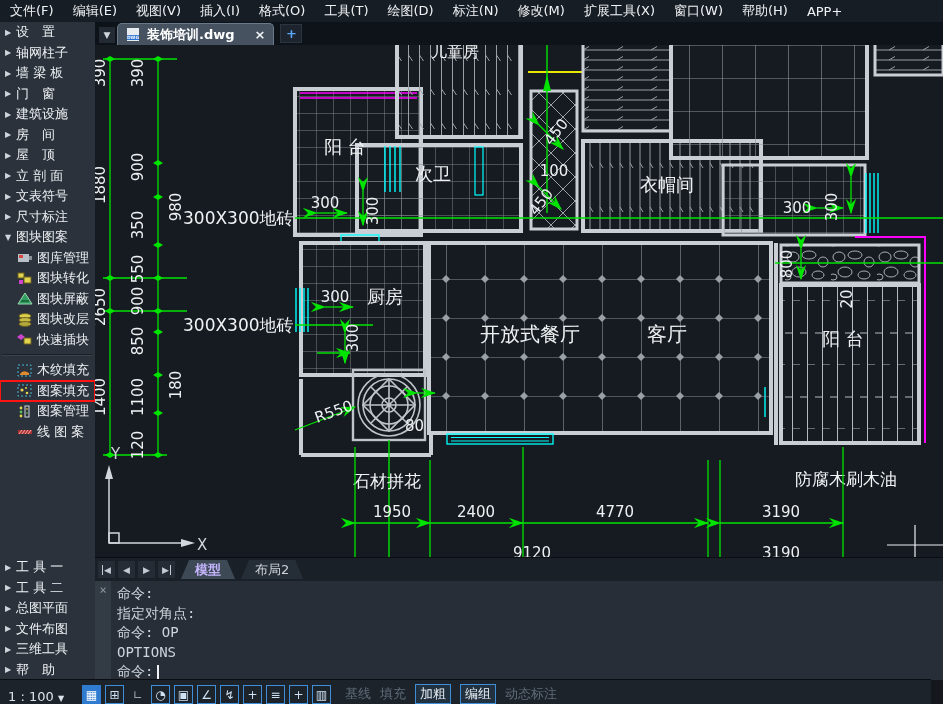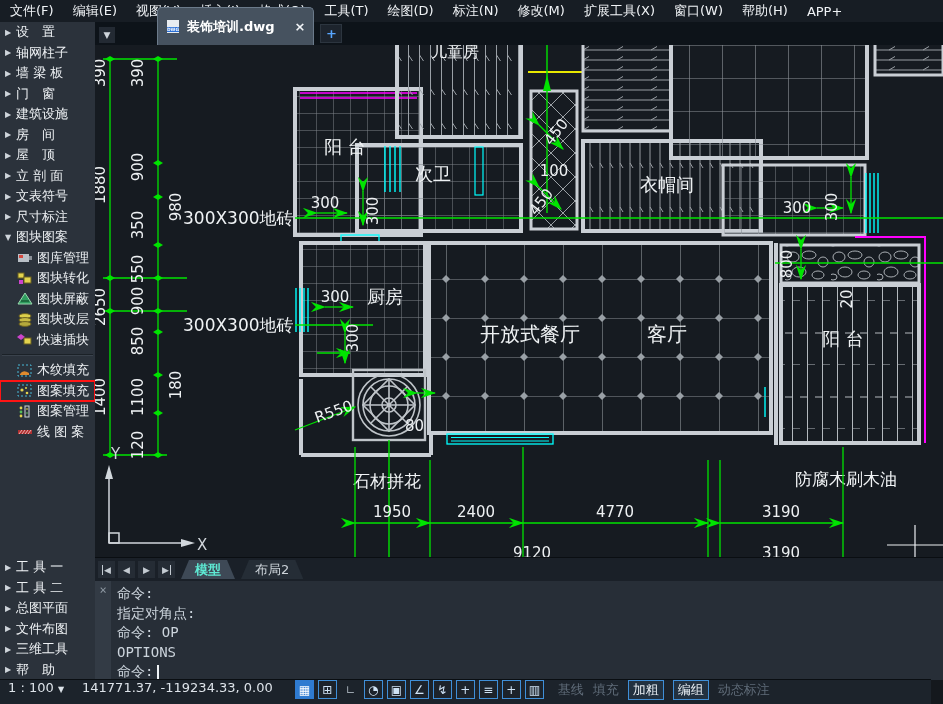--- a/index.html
+++ b/index.html
@@ -21,47 +21,47 @@
   .sicon{width:16px;height:15px;margin-right:4px;flex:0 0 auto;display:inline-block;}
   .sdivider{height:1px;background:#1b2127;border-bottom:1px solid #3a424c;margin:4px 2px;flex:0 0 auto;}
   .srow.hl{outline:2px solid #ff1414;outline-offset:-1px;align-items:center;}
   .sgap{flex:1 1 auto;}
   
   .rightpane{position:absolute;left:95px;top:22px;right:0;bottom:24px;display:flex;flex-direction:column;}
   .tabbar{height:23px;background:#0d1319;display:flex;align-items:flex-end;flex:0 0 auto;}
   .tab-dd{width:16px;height:16px;margin:0 2px 2px 4px;color:#cfd5db;font-size:9px;
           display:flex;align-items:center;justify-content:center;background:#232a33;}
   .dwgtab{height:21px;background:#46525f;border:1px solid #6b7a8a;border-bottom:none;
-          border-radius:5px 5px 0 0;display:flex;align-items:center;gap:6px;padding:8px 8px;
-          font-size:13px;font-weight:bold;color:#fff;margin-left:40px;}
+          border-radius:5px 5px 0 0;display:flex;align-items:center;gap:6px;padding:0 8px;
+          font-size:13px;font-weight:bold;color:#fff;}
   .dwgtab .close{font-weight:bold;color:#f2f5f8;font-size:13px;margin-left:14px;}
   .newtab{width:20px;height:17px;margin:0 0 2px 6px;background:#1d242d;display:flex;align-items:center;
           justify-content:center;color:#58a6ff;font-size:13px;font-weight:bold;border:1px solid #2c353f;}
   .canvaswrap{height:512px;flex:0 0 auto;position:relative;background:#161b21;}
   
   .laytabs{height:23px;background:#1a2028;display:flex;align-items:center;flex:0 0 auto;
            border-top:1px solid #0a0e12;font-size:13px;}
   .navbtn{width:17px;height:17px;margin-left:3px;display:flex;align-items:center;justify-content:center;
           color:#c3cad1;background:#252c35;font-size:9px;}
   .navbtn.first span{border-left:1.5px solid #c3cad1;padding-left:1px;}
   .navbtn.last span{border-right:1.5px solid #c3cad1;padding-right:1px;}
   .ltab{height:19px;margin-left:6px;padding:0 14px;display:flex;align-items:center;color:#cdd4da;
         clip-path:polygon(8px 0,calc(100% - 8px) 0,100% 100%,0 100%);background:#252d36;}
-  .ltab.active{background:#3e4956;color:#5eead4;font-weight:bold;}
+  .ltab.active{background:#3e4956;color:#c4b5fd;font-weight:bold;}
   
   .cmd{flex:1 1 auto;background:#272e37;position:relative;
        font-family:"DejaVu Sans Mono","Liberation Mono",monospace;font-size:14px;color:#ccd4dc;}
   .cmd .gutter{position:absolute;left:0;top:0;bottom:0;width:16px;background:#333b45;color:#8d97a1;
                font-size:12px;text-align:center;padding-top:2px;}
   .cmd .lines{position:absolute;left:22px;top:3px;right:4px;}
   .cmd .cline{height:19.5px;line-height:19.5px;white-space:pre;}
   .cursor{display:inline-block;width:2px;height:14px;background:#eef2f5;vertical-align:middle;margin-left:4px;}
   
   .statusbar{position:absolute;left:0;right:12px;bottom:0;height:24px;background:#1c232b;
-             border-top:1px solid #0a0e12;display:flex;align-items:flex-start;font-size:13px;color:#dde3e9;}
+             border-top:1px solid #0a0e12;display:flex;align-items:flex-end;font-size:13px;color:#dde3e9;}
   .sb-scale{margin-left:8px;white-space:nowrap;}
   .sb-scale .dd{font-size:8px;}
   .sb-coords{margin-left:14px;white-space:nowrap;border-bottom:1px solid #4a5false360;padding:0 4px;}
   .sb-icons{display:flex;gap:4px;margin-left:18px;}
   .sbico{width:19px;height:19px;display:flex;align-items:center;justify-content:center;font-size:12px;
          color:#cfe2f4;border:1px solid #3f8fd8;box-sizing:border-box;}
   .sbico.filled{background:#2f7bd0;border-color:#2f7bd0;color:#fff;}
   .sbico.plain{border-color:transparent;color:#9aa4ad;}
   .sb-toggles{display:flex;gap:9px;margin-left:14px;align-items:center;}
   .sbtog{color:#5f6b78;white-space:nowrap;}
@@ -568,21 +568,20 @@
         <div class="cline">指定对角点:</div>
         <div class="cline">命令: OP</div>
         <div class="cline">OPTIONS</div>
         <div class="cline"><span>命令:</span><span class="cursor"></span></div>
       </div>
     </div>
   </div>
 
   <div class="statusbar">
     <span class="sb-scale"><span>1 : 100</span> <span class="dd">▼</span></span>
-    <span class="sb-coords">141771.37, -119234.33, 0.00</span>
     <div class="sb-icons">
       <div class="sbico filled">▦</div>
       <div class="sbico">⊞</div>
       <div class="sbico plain">∟</div>
       <div class="sbico">◔</div>
       <div class="sbico">▣</div>
       <div class="sbico">∠</div>
       <div class="sbico">↯</div>
       <div class="sbico">+</div>
       <div class="sbico">≡</div>

